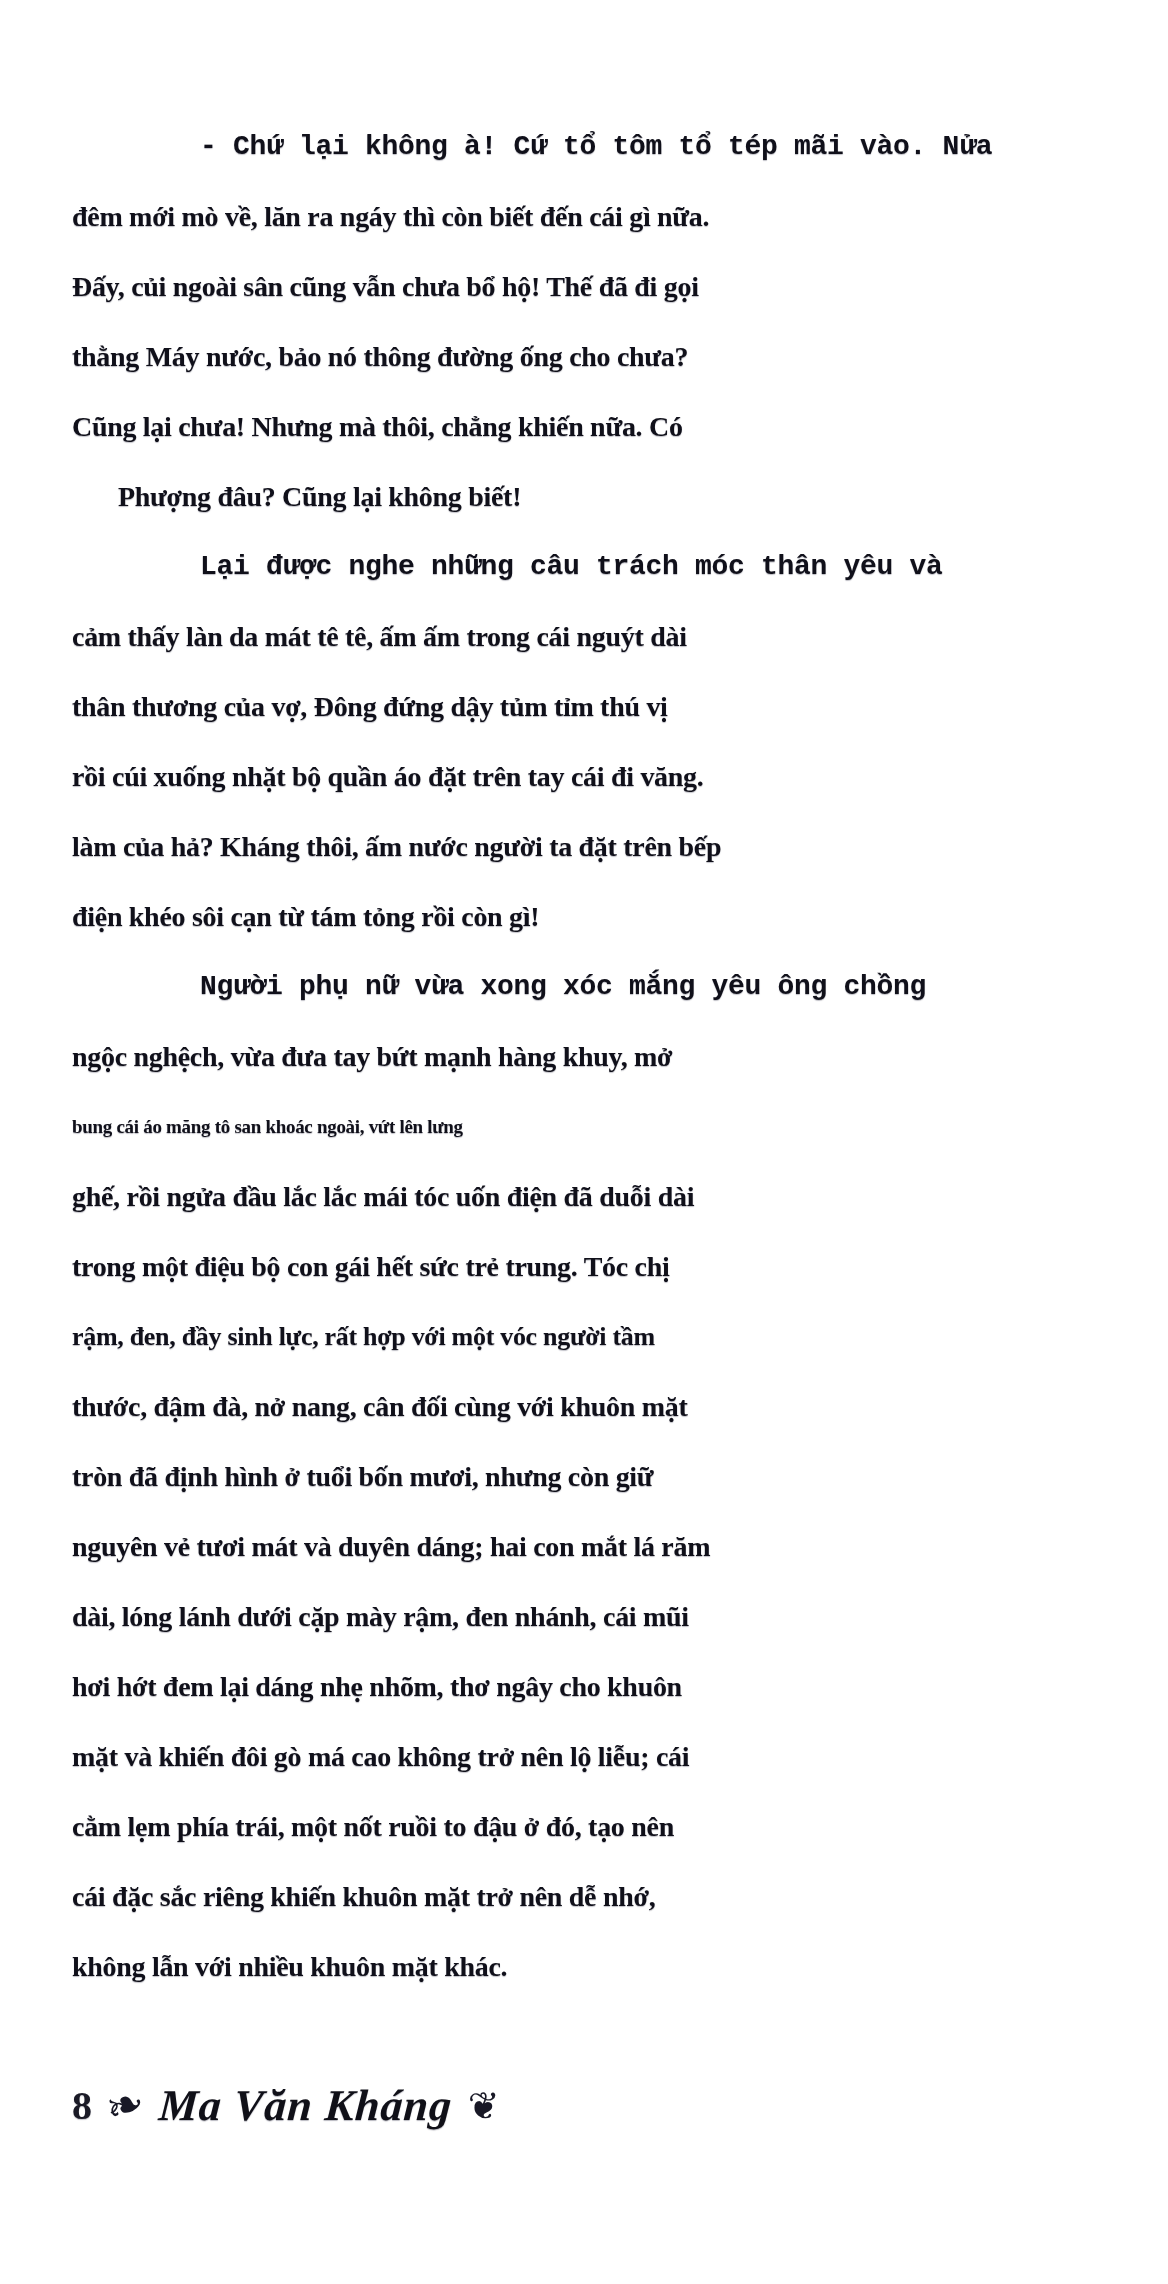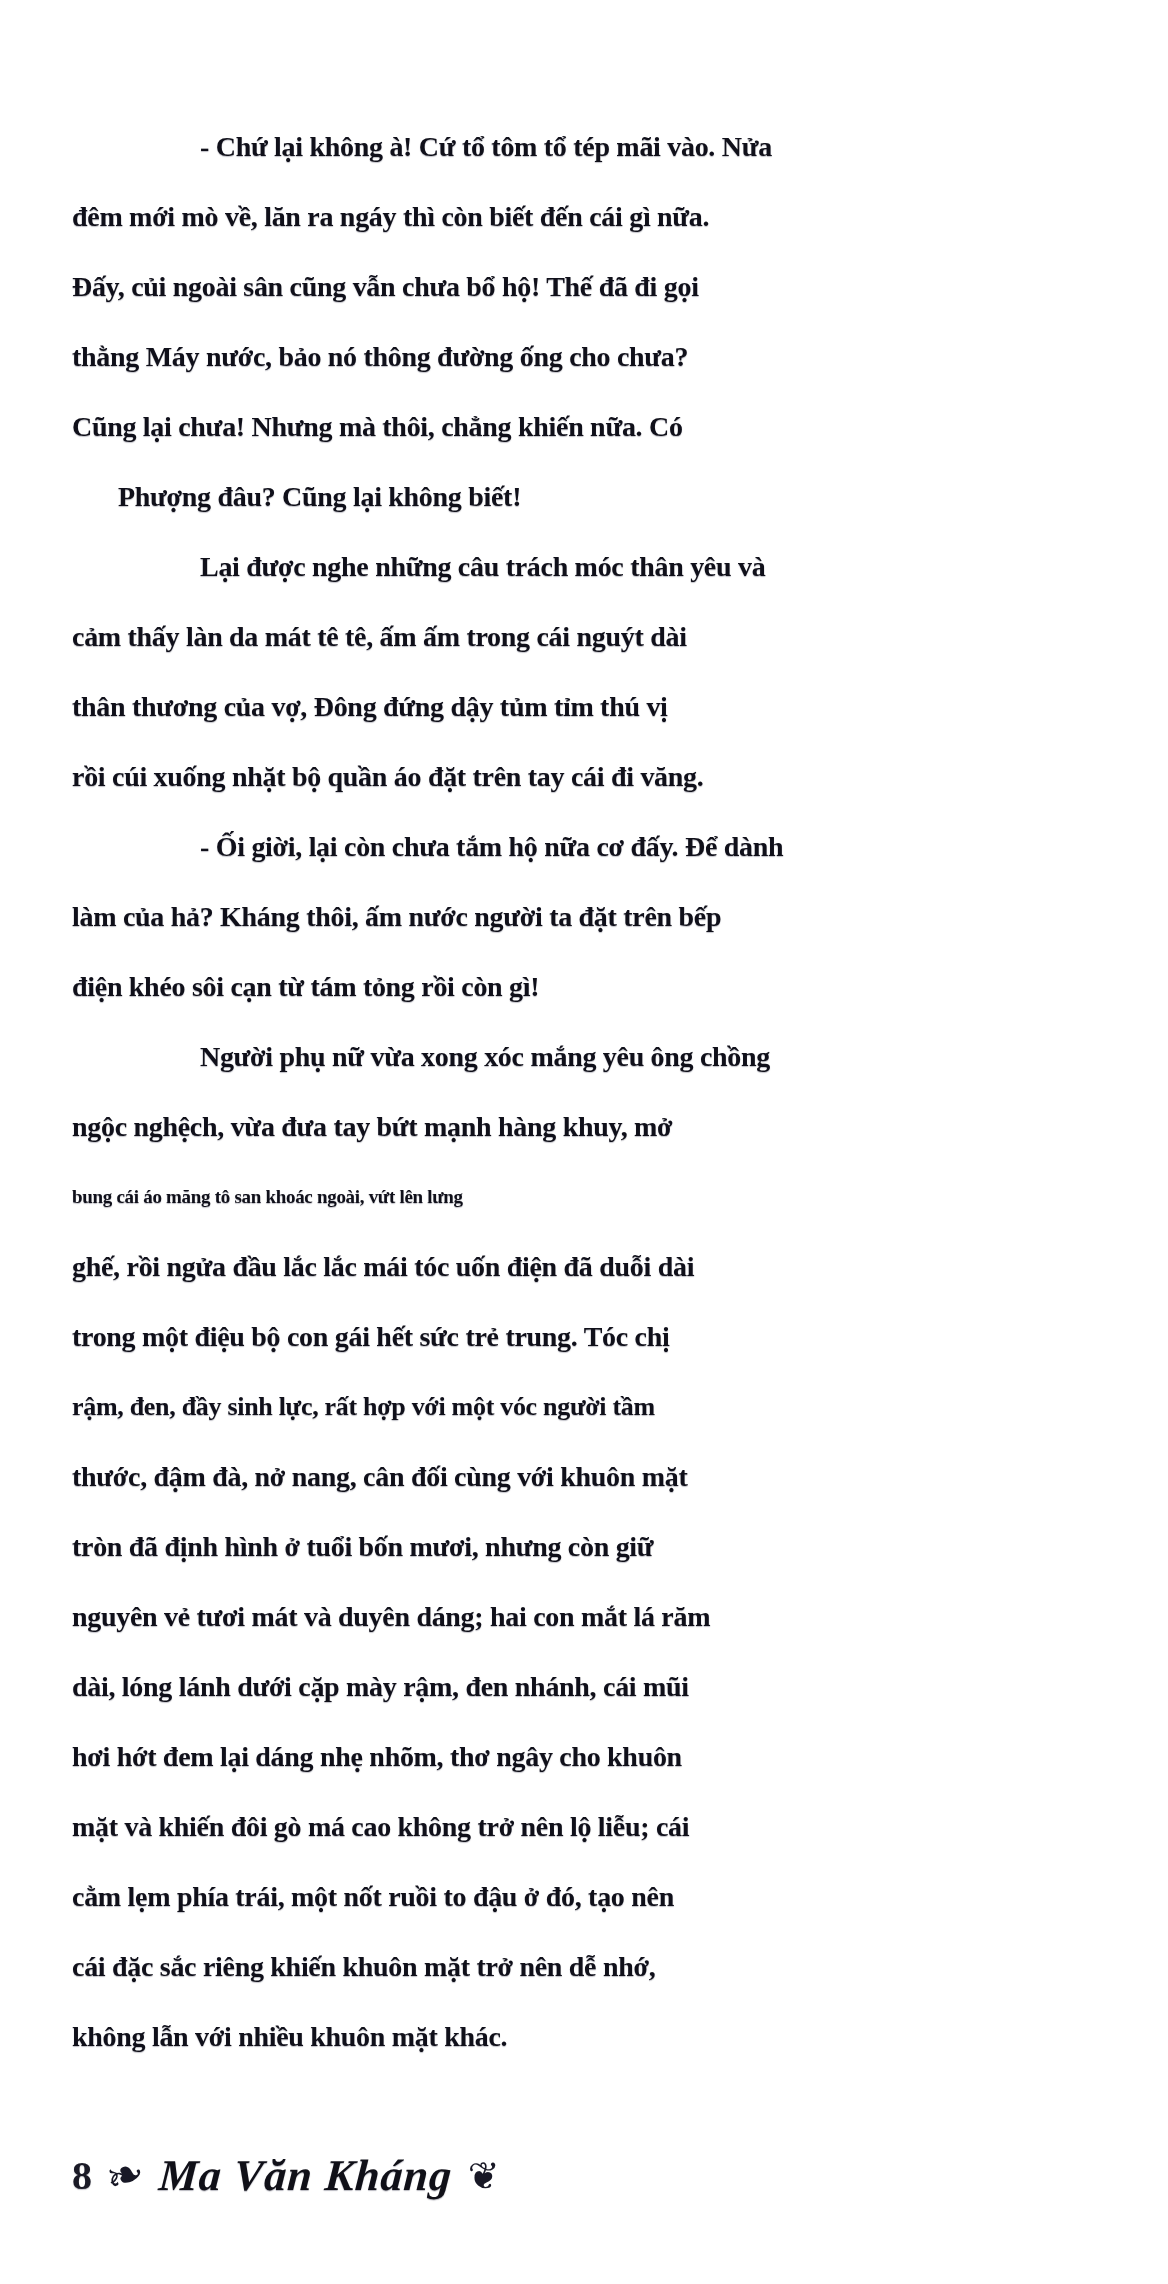--- a/index.html
+++ b/index.html
@@ -30,20 +30,21 @@
     font-weight: 600;
     color: #10101a;
     letter-spacing: -0.3px;
     white-space: nowrap;
     text-align: justify;
     text-align-last: justify;
     text-shadow: 0 1px 1px rgba(20, 20, 45, 0.28);
   }
   .line.indent {
     padding-left: 128px;
+    font-family: Liberation Mono, monospace;
   }
   .line.para-end {
     text-align-last: left;
   }
   
   .line::after {
     content: "";
     display: inline-block;
     width: 100%;
   }
@@ -92,21 +93,20 @@
     <div class="line indent" style="font-size: 28px;">- Chứ lại không à! Cứ tổ tôm tổ tép mãi vào. Nửa</div>
     <div class="line" style="font-size: 28px;">đêm mới mò về, lăn ra ngáy thì còn biết đến cái gì nữa.</div>
     <div class="line" style="font-size: 28px;">Đấy, củi ngoài sân cũng vẫn chưa bổ hộ! Thế đã đi gọi</div>
     <div class="line" style="font-size: 28px;">thằng Máy nước, bảo nó thông đường ống cho chưa?</div>
     <div class="line" style="font-size: 28px;">Cũng lại chưa! Nhưng mà thôi, chẳng khiến nữa. Có</div>
     <div class="line para-end" style="font-size: 28px; margin-left: 46px;">Phượng đâu? Cũng lại không biết!</div>
     <div class="line indent" style="font-size: 28px;">Lại được nghe những câu trách móc thân yêu và</div>
     <div class="line" style="font-size: 28px;">cảm thấy làn da mát tê tê, ấm ấm trong cái nguýt dài</div>
     <div class="line" style="font-size: 28px;">thân thương của vợ, Đông đứng dậy tủm tỉm thú vị</div>
     <div class="line para-end" style="font-size: 28px;">rồi cúi xuống nhặt bộ quần áo đặt trên tay cái đi văng.</div>
-    <div class="line indent" style="font-size: 28px;">- Ối giời, lại còn chưa tắm hộ nữa cơ đấy. Để dành</div>
     <div class="line" style="font-size: 28px;">làm của hả? Kháng thôi, ấm nước người ta đặt trên bếp</div>
     <div class="line para-end" style="font-size: 28px;">điện khéo sôi cạn từ tám tỏng rồi còn gì!</div>
     <div class="line indent" style="font-size: 28px;">Người phụ nữ vừa xong xóc mắng yêu ông chồng</div>
     <div class="line" style="font-size: 28px;">ngộc nghệch, vừa đưa tay bứt mạnh hàng khuy, mở</div>
     <div class="line" style="font-size: 19px;">bung cái áo măng tô san khoác ngoài, vứt lên lưng</div>
     <div class="line" style="font-size: 28px;">ghế, rồi ngửa đầu lắc lắc mái tóc uốn điện đã duỗi dài</div>
     <div class="line" style="font-size: 28px;">trong một điệu bộ con gái hết sức trẻ trung. Tóc chị</div>
     <div class="line" style="font-size: 26px;">rậm, đen, đầy sinh lực, rất hợp với một vóc người tầm</div>
     <div class="line" style="font-size: 28px;">thước, đậm đà, nở nang, cân đối cùng với khuôn mặt</div>
     <div class="line" style="font-size: 28px;">tròn đã định hình ở tuổi bốn mươi, nhưng còn giữ</div>

